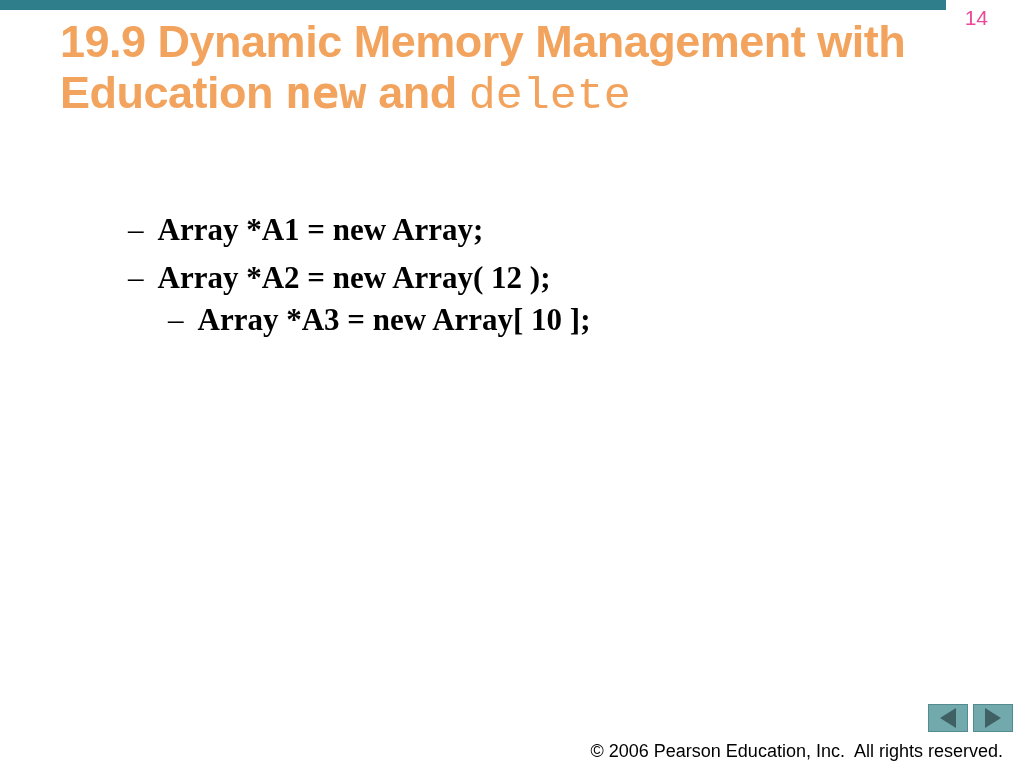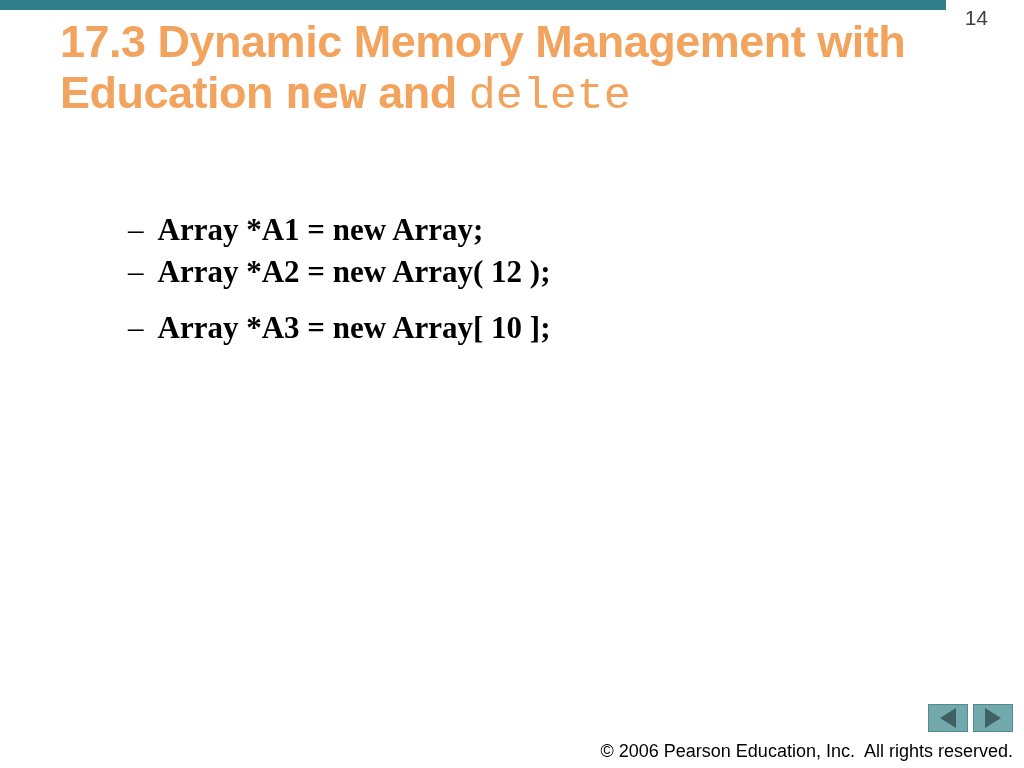--- a/index.html
+++ b/index.html
@@ -25,21 +25,21 @@
     height: 10px;
     background: #2e7e8c;
   }
 
   
   .page-number {
     position: absolute;
     top: 6px;
     right: 36px;
     font-size: 21px;
-    color: #404040;
+    color: #ec4899;
     text-align: right;
   }
 
   
   .title {
     position: absolute;
     left: 60px;
     top: 16px;
     width: 920px;
     font-size: 45px;
@@ -91,22 +91,22 @@
     font-size: 31px;
     color: #000000;
     white-space: nowrap;
   }
   .code-row .dash {
     display: inline-block;
     margin-right: 14px;
     font-weight: normal;
   }
   .code-row-1 { top: 212px; }
-  .code-row-2 { top: 254px; }
-  .code-row-3 { top: 310px; }
+  .code-row-2 { top: 260px; }
+  .code-row-3 { top: 302px; margin-left: 40px; }
 
   
   .nav-buttons {
     position: absolute;
     left: 928px;
     top: 704px;
     display: flex;
     gap: 5px;
   }
   .nav-btn {
@@ -133,37 +133,37 @@
     height: 0;
     border-top: 10px solid transparent;
     border-bottom: 10px solid transparent;
     border-left: 16px solid #3f6164;
   }
 
   
   .copyright {
     position: absolute;
     top: 741px;
-    right: 11px;
+    right: 21px;
     font-size: 18px;
     color: #000000;
     white-space: pre;
   }
 </style>
 </head>
 <body>
 
 <div class="slide">
 
   <div class="top-bar"></div>
 
   <div class="page-number">14</div>
 
   <div class="title">
-    <span>17.3 Dynamic Memory Management with</span><br>
+    <span>19.9 Dynamic Memory Management with</span><br>
     <span>Education </span><span class="mono-bold">new</span><span> and </span><span class="mono-reg">delete</span>
   </div>
 
 
   <div class="code-row code-row-1">
     <span class="dash">–</span><span>Array *A1 = new Array;</span>
   </div>
 
   <div class="code-row code-row-2">
     <span class="dash">–</span><span>Array *A2 = new Array( 12 );</span>

